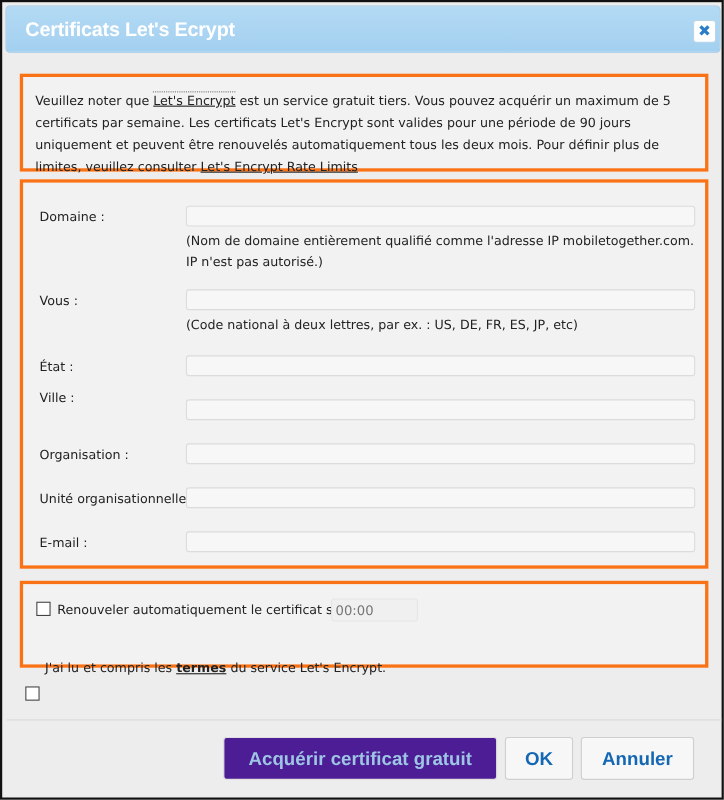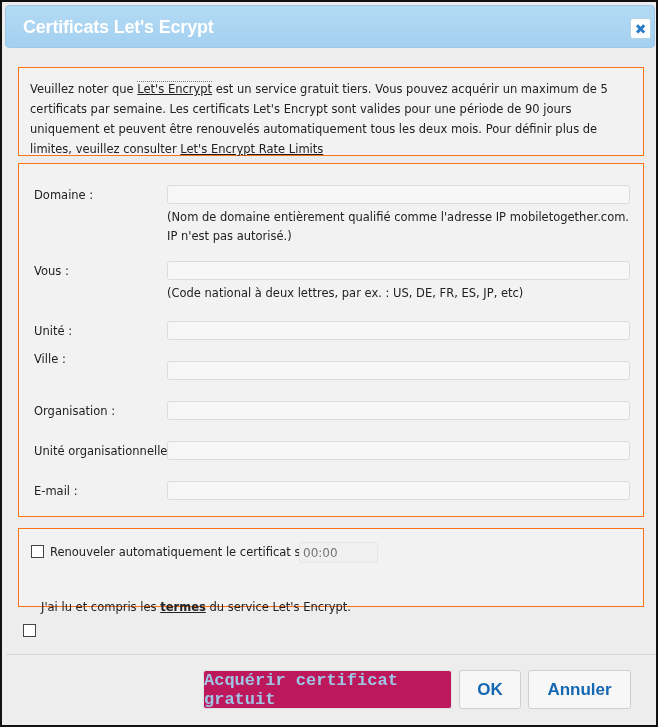--- a/index.html
+++ b/index.html
@@ -35,21 +35,21 @@
     width: 21px; height: 21px;
     background: #fff; border: 1px solid #b9d5ea; border-radius: 3px;
     color: #2a7ec7; font-weight: bold; font-size: 14px;
     display: flex; align-items: center; justify-content: center;
     line-height: 1; cursor: pointer;
   }
   .panel {
     position: absolute; left: 16px;
     width: 626px;
     background: #f2f2f2;
-    border: 1px solid #f97316;
+    border: 3px solid #f97316;
   }
   .info { top: 65px; height: 89px; padding: 11px 11px; line-height: 20px; color: #222; }
   .link { text-decoration: underline; color: #222; cursor: pointer; }
   .link-dotted { border-top: 1px dotted #777; }
   .form { top: 161px; height: 354px; }
   .field-label {
     position: absolute; left: 15px; color: #222;
   }
   .field-input {
     position: absolute; left: 148px; width: 463px; height: 19px;
@@ -77,21 +77,21 @@
   .divider {
     position: absolute; left: 4px; top: 652px; width: 650px; height: 1px; background: #d9d9d9;
   }
   .btn {
     position: absolute; top: 668px; height: 39px;
     background: #f7f7f7; border: 1px solid #cfcfcf; border-radius: 3px;
     font-family: "Liberation Sans", sans-serif; font-weight: bold; font-size: 17px;
     color: #1467b3; display: flex; align-items: center; justify-content: center;
     cursor: pointer;
   }
-  .btn-acquire { left: 201px; width: 249px; color: #9ec6e4; background: #be185d; border-color: #e0e0e0; font-family: Liberation Mono, monospace; }
+  .btn-acquire { left: 201px; width: 249px; color: #9ec6e4; background: #4c1d95; border-color: #e0e0e0; }
   .btn-ok { left: 457px; width: 62px; }
   .btn-cancel { left: 526px; width: 103px; }
 </style>
 </head>
 <body>
 
 <div class="dialog">
   <div class="titlebar">
     <span class="title">Certificats Let's Ecrypt</span>
     <div class="close-btn">
@@ -105,21 +105,21 @@
 
   <div class="panel form">
     <span class="field-label" style="top:24px">Domaine :</span>
     <input class="field-input" style="top: 21px;" value="">
     <div class="hint" style="top:44px">(Nom de domaine entièrement qualifié comme l'adresse IP mobiletogether.com. IP n'est pas autorisé.)</div>
 
     <span class="field-label" style="top:100px">Vous :</span>
     <input class="field-input" style="top: 97px;" value="">
     <div class="hint" style="top:120px">(Code national à deux lettres, par ex. : US, DE, FR, ES, JP, etc)</div>
 
-    <span class="field-label" style="top:160px">Unité :</span>
+    <span class="field-label" style="top:160px">État :</span>
     <input class="field-input" style="top: 157px;" value="">
 
     <span class="field-label" style="top:188px">Ville :</span>
     <input class="field-input" style="top: 197px;" value="">
 
     <span class="field-label" style="top:240px">Organisation :</span>
     <input class="field-input" style="top: 237px;" value="">
 
     <span class="field-label" style="top:280px">Unité organisationnelle :</span>
     <input class="field-input" style="top: 277px;" value="">

